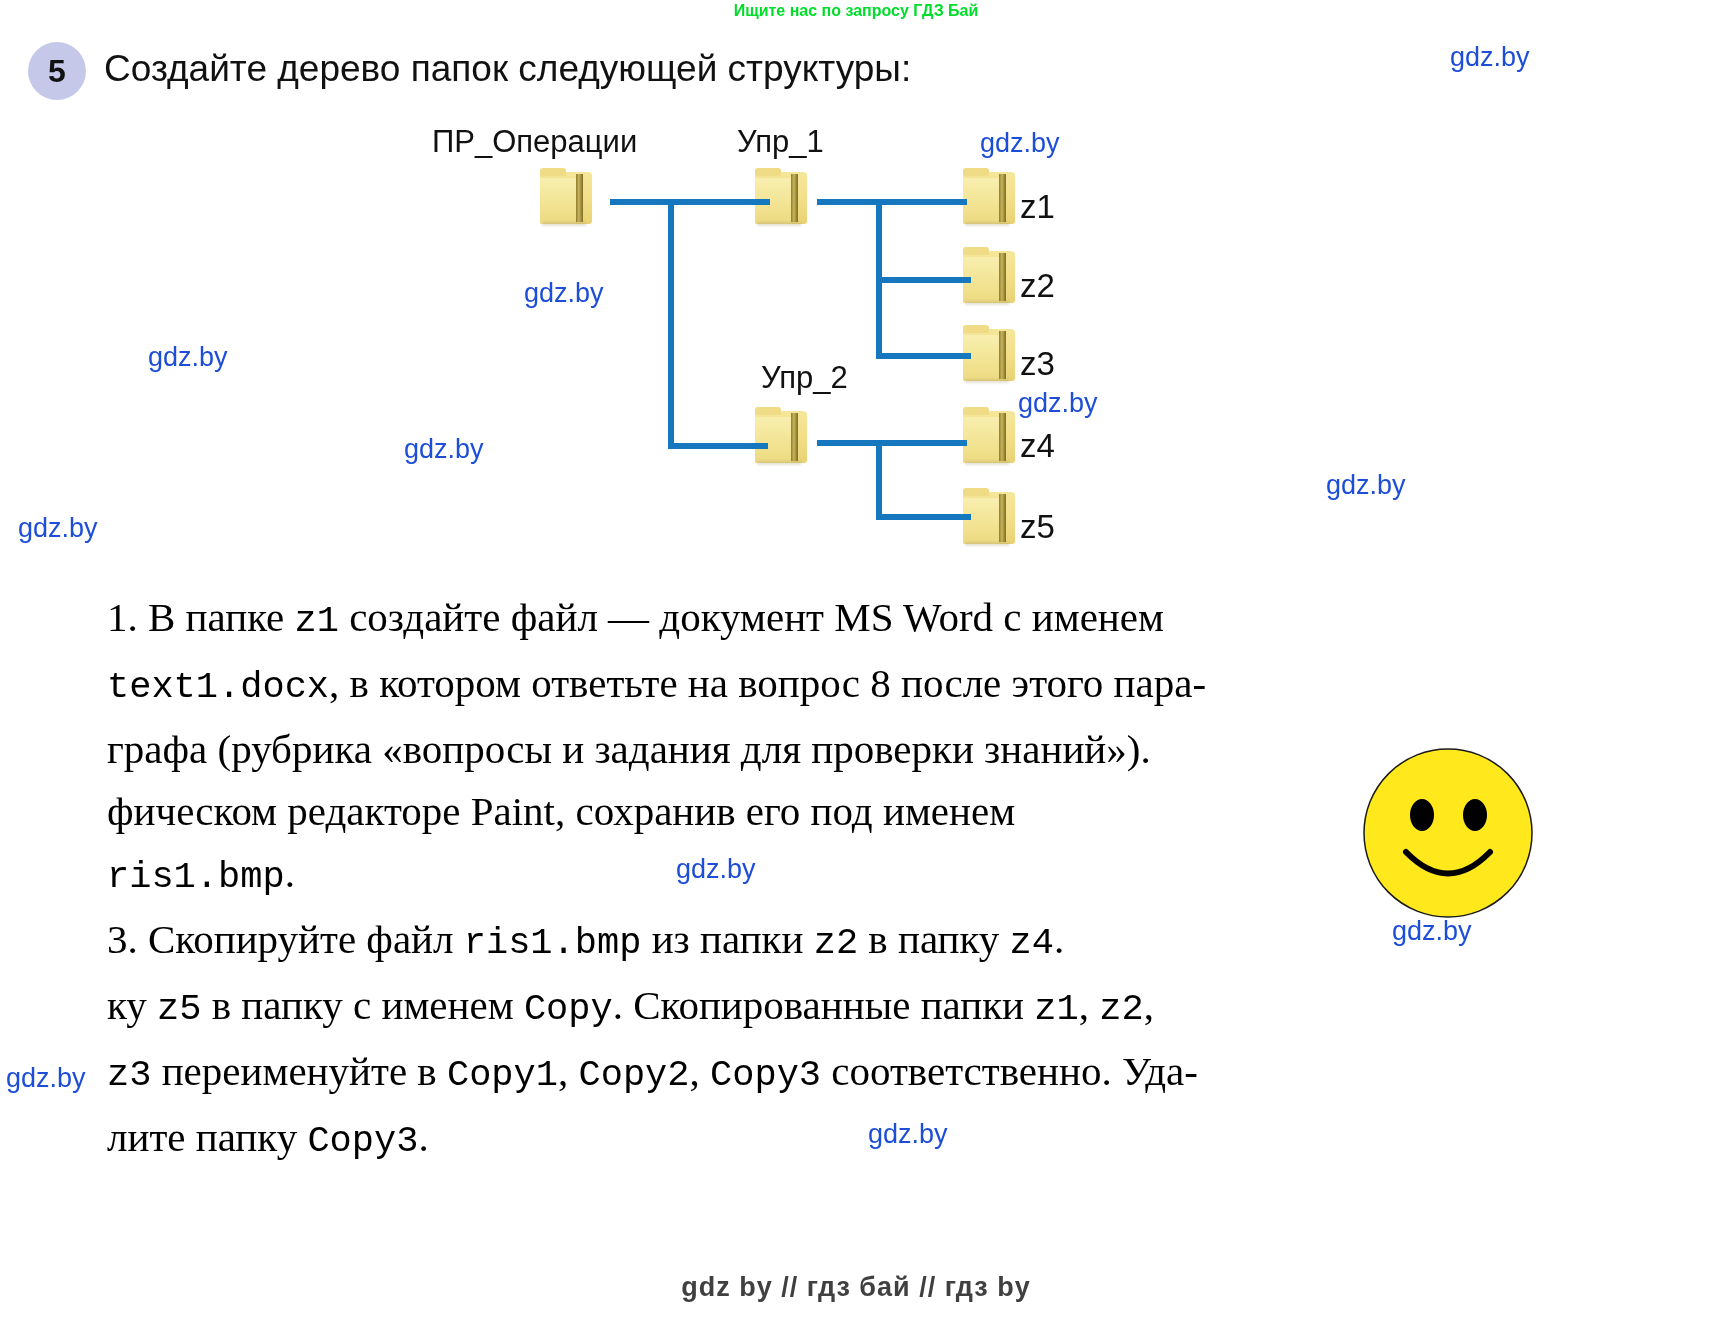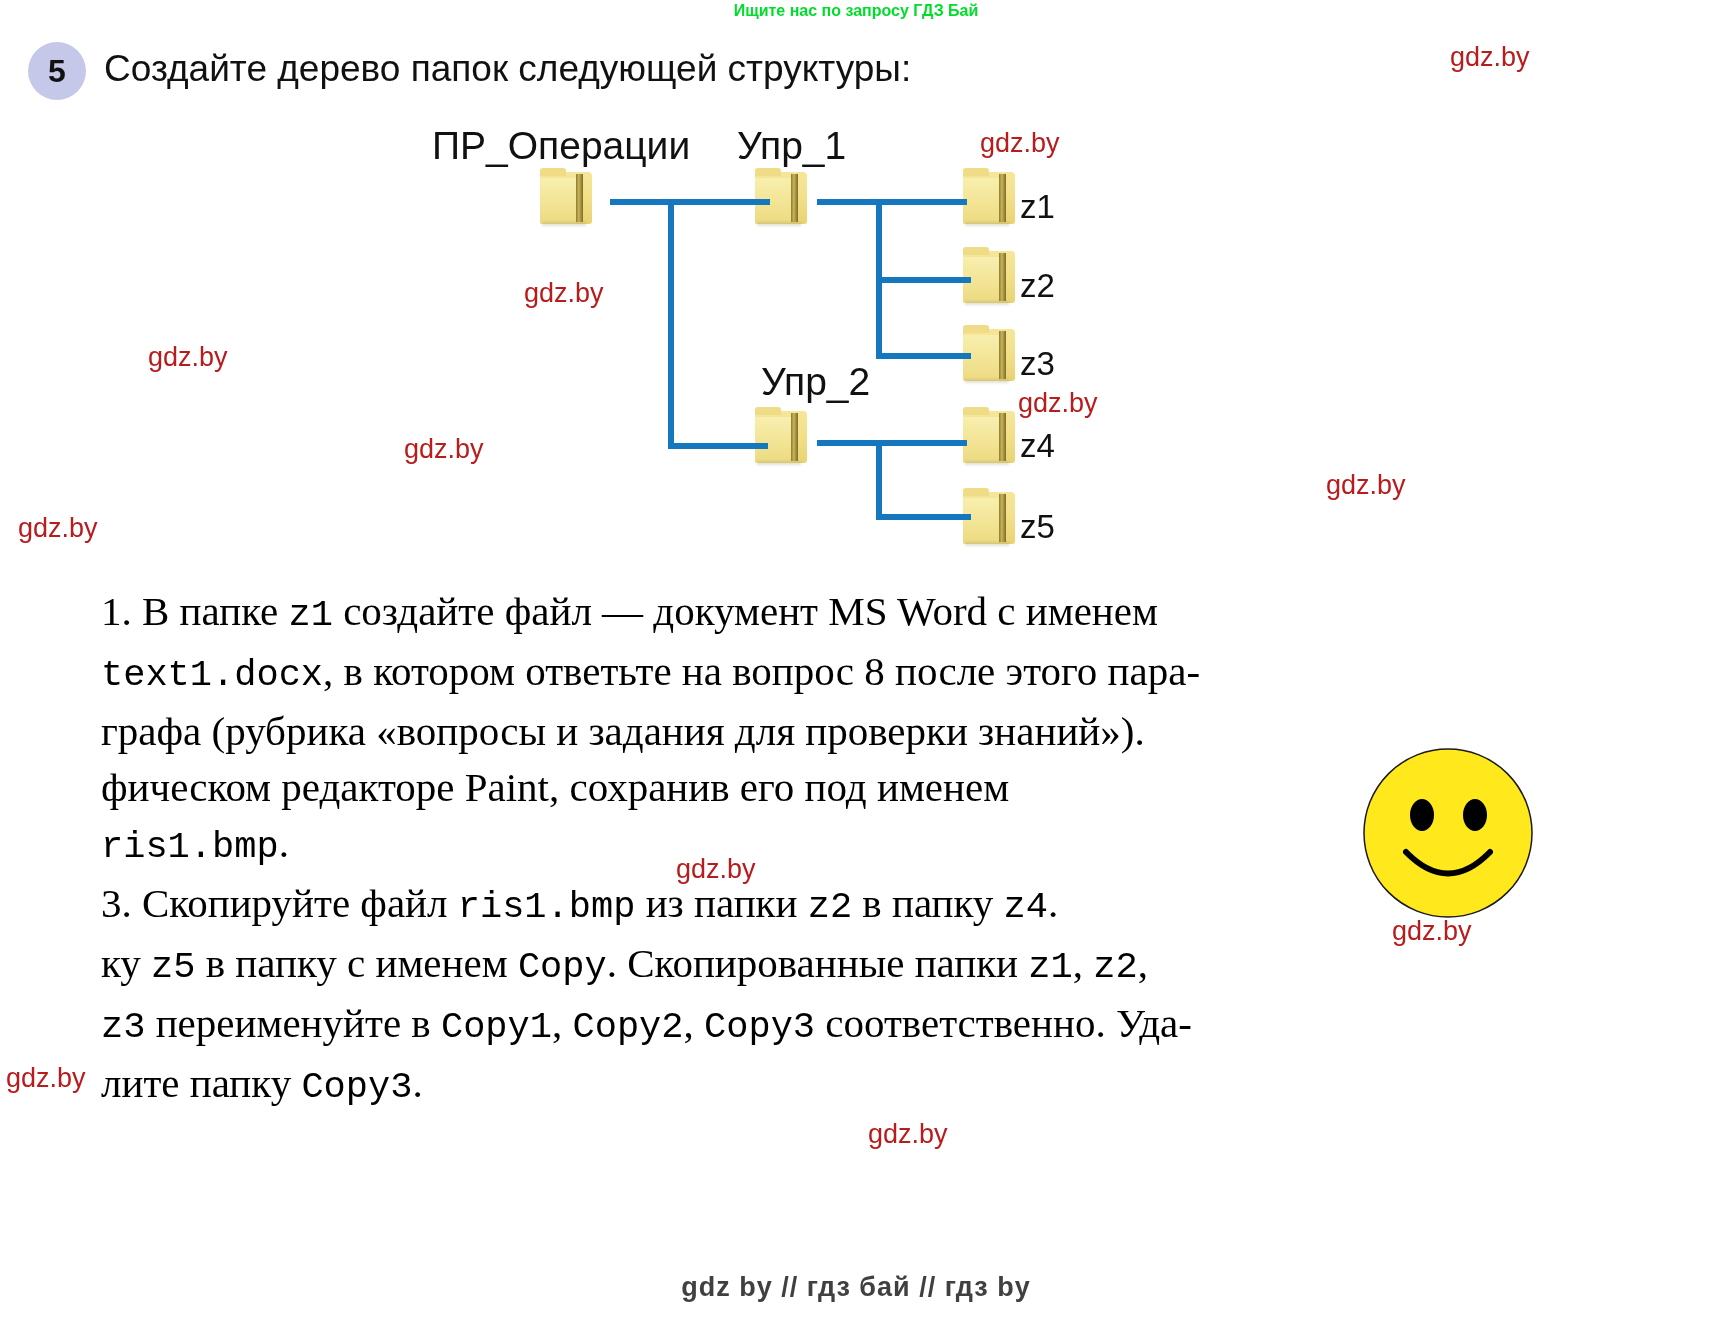--- a/index.html
+++ b/index.html
@@ -60,21 +60,21 @@
   .tree {
     position: absolute;
     left: 0;
     top: 110px;
     width: 1712px;
     height: 460px;
   }
   .node-label {
     position: absolute;
     font-family: "Liberation Sans", sans-serif;
-    font-size: 39px;
+    font-size: 31px;
     color: #111;
     white-space: nowrap;
   }
   .leaf-label {
     position: absolute;
     font-family: "Liberation Sans", sans-serif;
     font-size: 33px;
     color: #111;
     white-space: nowrap;
   }
@@ -123,38 +123,38 @@
     background: #1577bd;
   }
   .line-h { height: 6px; }
   .line-v { width: 6px; }
 
   
   .wm {
     position: absolute;
     font-family: "Liberation Sans", sans-serif;
     font-size: 27px;
-    color: #b91c1c;
+    color: #1d4ed8;
     white-space: nowrap;
   }
 
   
   .body-text {
     position: absolute;
     left: 98px;
     top: 582px;
     width: 1432px;
     font-family: "Liberation Serif", serif;
     font-size: 41px;
     line-height: 53px;
     color: #000;
     text-align: justify;
   }
   .body-text p {
-    margin: 3px;
+    margin: 9px;
     text-align: justify;
     text-justify: inter-word;
   }
   .mono {
     font-family: "Liberation Mono", monospace;
     font-size: 37px;
   }
   .nojust { text-align: left; }
 
   

